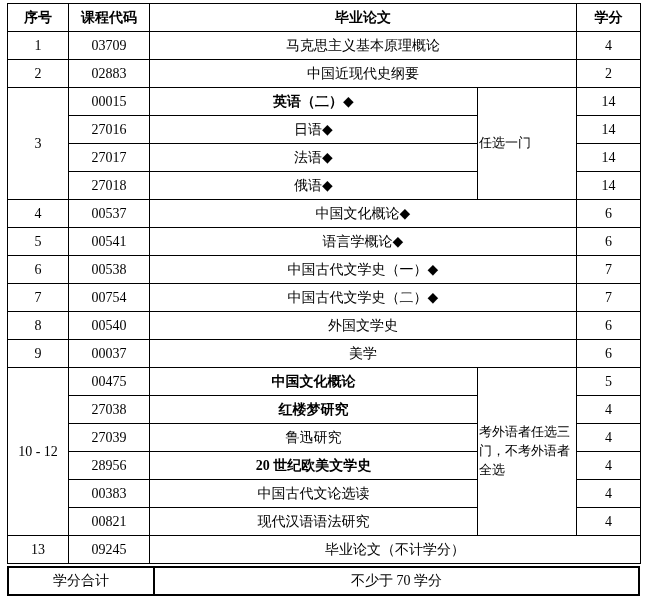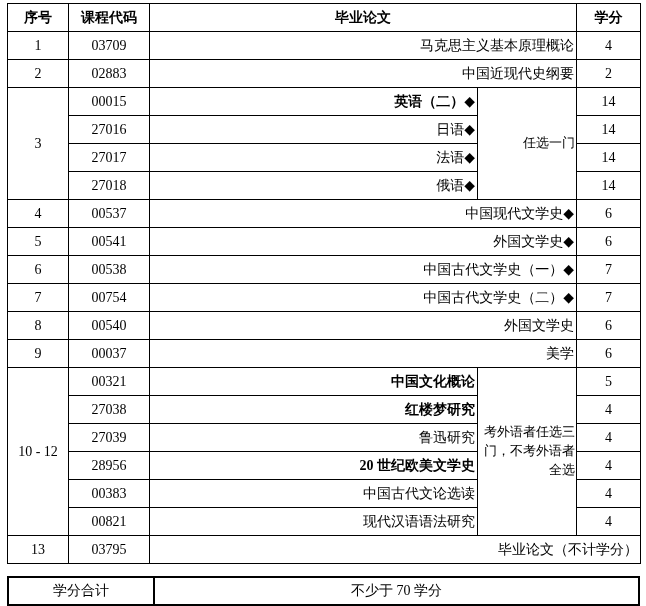--- a/index.html
+++ b/index.html
@@ -22,34 +22,34 @@
   }
   table.main td {
     border: 1px solid #000000;
     height: 27px;
     font-size: 14px;
     padding: 0 2px;
     overflow: hidden;
     white-space: nowrap;
   }
   td.c { text-align: center; }
-  td.l { text-align: right; padding-left: 3px; }
+  td.l { text-align: center; padding-left: 3px; }
   .b { font-weight: bold; }
   table.main td.note {
     font-size: 13px;
     line-height: 1.45;
     padding: 0 1px;
     white-space: normal;
-    text-align: right;
+    text-align: left;
   }
   table.foot {
     border-collapse: collapse;
     table-layout: fixed;
     width: 633px;
-    margin-top: 12px;
+    margin-top: 2px;
     background: #ffffff;
   }
   table.foot td {
     border: 2px solid #000000;
     height: 26px;
     font-size: 14px;
     text-align: center;
     padding: 0 2px;
   }
 </style>
@@ -105,27 +105,27 @@
           <td class="c">14</td>
         </tr>
         <tr>
           <td class="c">27018</td>
           <td class="l">俄语◆</td>
           <td class="c">14</td>
         </tr>
         <tr>
           <td class="c">4</td>
           <td class="c">00537</td>
-          <td class="l" colspan="2">中国现代文学史◆</td>
+          <td class="l" colspan="2">中国文化概论◆</td>
           <td class="c">6</td>
         </tr>
         <tr>
           <td class="c">5</td>
           <td class="c">00541</td>
-          <td class="l" colspan="2">外国文学史◆</td>
+          <td class="l" colspan="2">语言学概论◆</td>
           <td class="c">6</td>
         </tr>
         <tr>
           <td class="c">6</td>
           <td class="c">00538</td>
           <td class="l" colspan="2">中国古代文学史（一）◆</td>
           <td class="c">7</td>
         </tr>
         <tr>
           <td class="c">7</td>
@@ -140,21 +140,21 @@
           <td class="c">6</td>
         </tr>
         <tr>
           <td class="c">9</td>
           <td class="c">00037</td>
           <td class="l" colspan="2">美学</td>
           <td class="c">6</td>
         </tr>
         <tr>
           <td class="c" rowspan="6">10 - 12</td>
-          <td class="c">00321</td>
+          <td class="c">00475</td>
           <td class="l b">中国文化概论</td>
           <td class="c note" rowspan="6">考外语者任选三门，不考外语者全选</td>
           <td class="c">5</td>
         </tr>
         <tr>
           <td class="c">27038</td>
           <td class="l b">红楼梦研究</td>
           <td class="c">4</td>
         </tr>
         <tr>
@@ -172,21 +172,21 @@
           <td class="l">中国古代文论选读</td>
           <td class="c">4</td>
         </tr>
         <tr>
           <td class="c">00821</td>
           <td class="l">现代汉语语法研究</td>
           <td class="c">4</td>
         </tr>
         <tr>
           <td class="c">13</td>
-          <td class="c">03795</td>
+          <td class="c">09245</td>
           <td class="l" colspan="3">毕业论文（不计学分）</td>
         </tr>
       </tbody>
   </table>
 
   <table class="foot">
     <colgroup>
       <col style="width:146px">
       <col>
     </colgroup>

